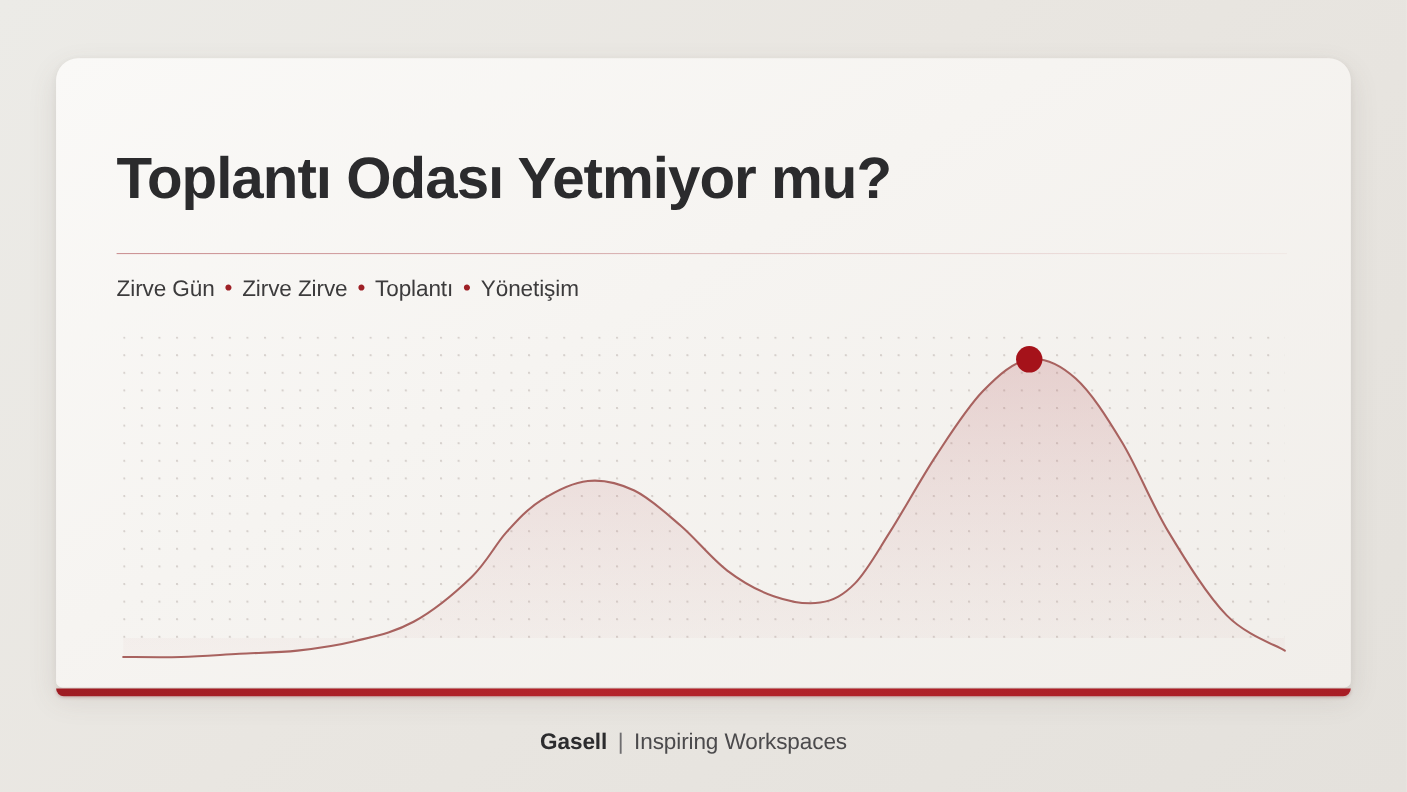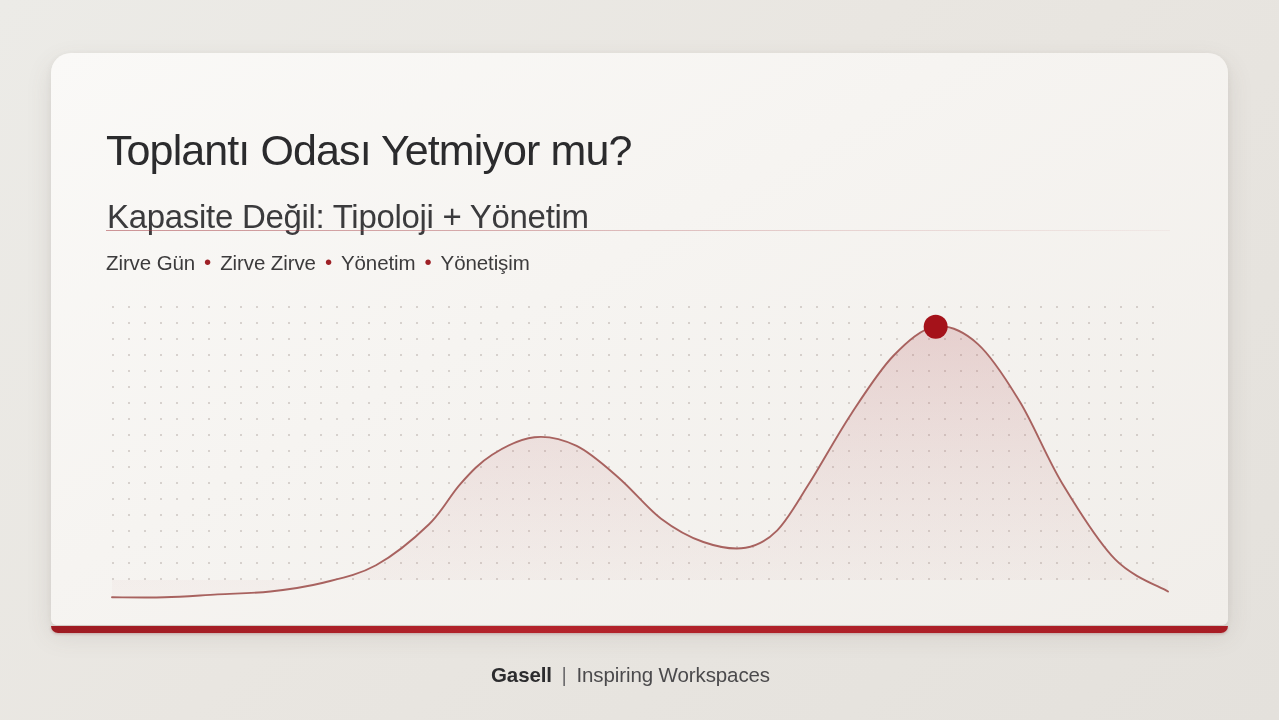--- a/index.html
+++ b/index.html
@@ -38,22 +38,22 @@
     background: linear-gradient(90deg, #9e1b22 0%, #b4232b 40%, #a81d25 100%);
     border-radius: 0 0 7px 7px;
     box-shadow: 0 1px 3px rgba(120, 20, 26, 0.25);
   }
 
   
   .headline {
     position: absolute;
     left: 55px;
     top: 45px;
-    font-size: 43px;
-    font-weight: normal;
+    font-size: 53px;
+    font-weight: bold;
     letter-spacing: -0.9px;
     color: #2b2b2d;
     line-height: 1.08;
     white-space: nowrap;
   }
 
   .subhead {
     position: absolute;
     left: 56px;
     top: 118px;
@@ -152,30 +152,29 @@
     color: #4b4a4c;
   }
 </style>
 </head>
 <body>
 
 <div class="slide-card">
 
   <h1 class="headline">Toplantı Odası Yetmiyor mu?</h1>
 
-  <h2 class="subhead">Kapasite Değil: Tipoloji + Yönetim</h2>
 
   <div class="divider"></div>
 
   <div class="tagline">
     <span class="tag-item">Zirve Gün</span>
     <span class="tag-sep">•</span>
     <span class="tag-item">Zirve Zirve</span>
     <span class="tag-sep">•</span>
-    <span class="tag-item">Yönetim</span>
+    <span class="tag-item">Toplantı</span>
     <span class="tag-sep">•</span>
     <span class="tag-item">Yönetişim</span>
   </div>
 
   <div class="chart-area">
     <div class="dot-grid"></div>
     <svg class="chart-svg" viewBox="0 0 1056 274" preserveAspectRatio="none">
       <defs>
         <linearGradient id="areaFill" x1="0" y1="0" x2="0" y2="1">
           <stop offset="0%" stop-color="#b4555a" stop-opacity="0.22"></stop>

